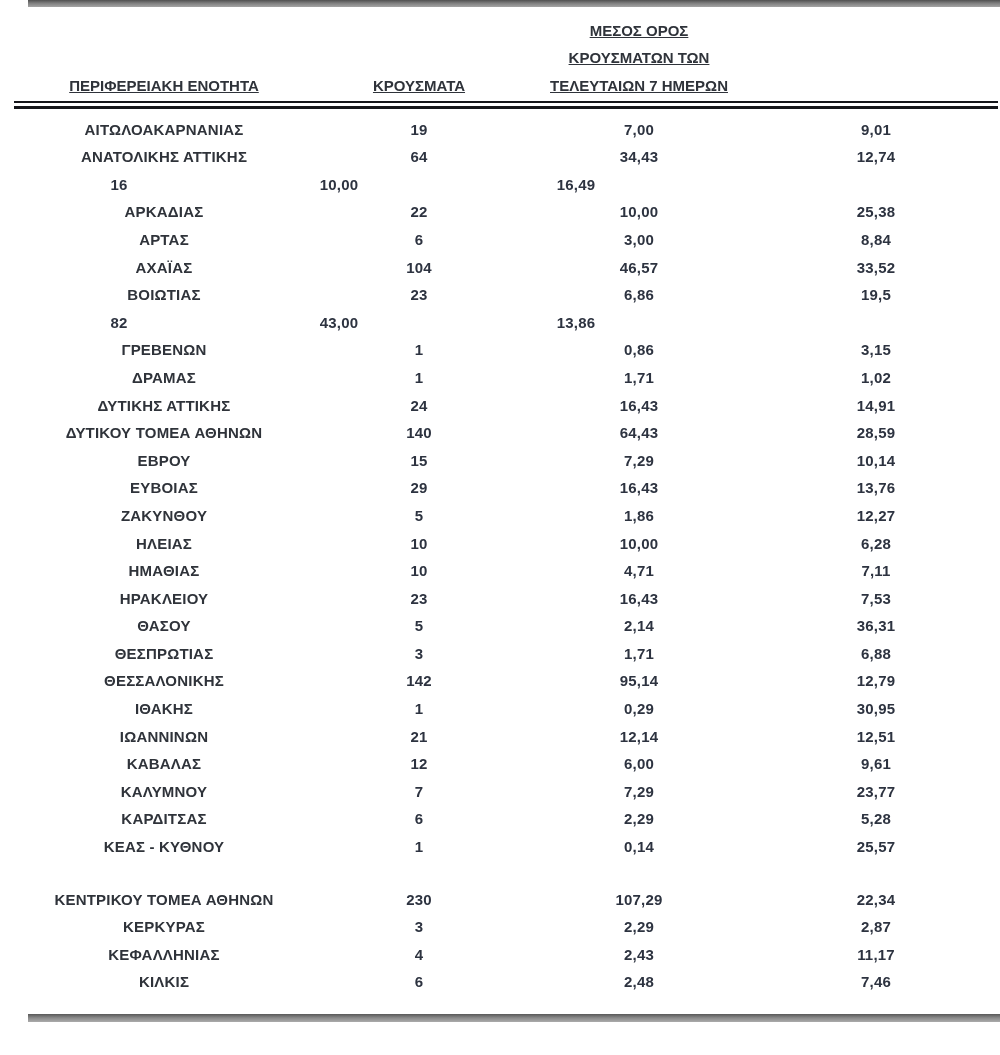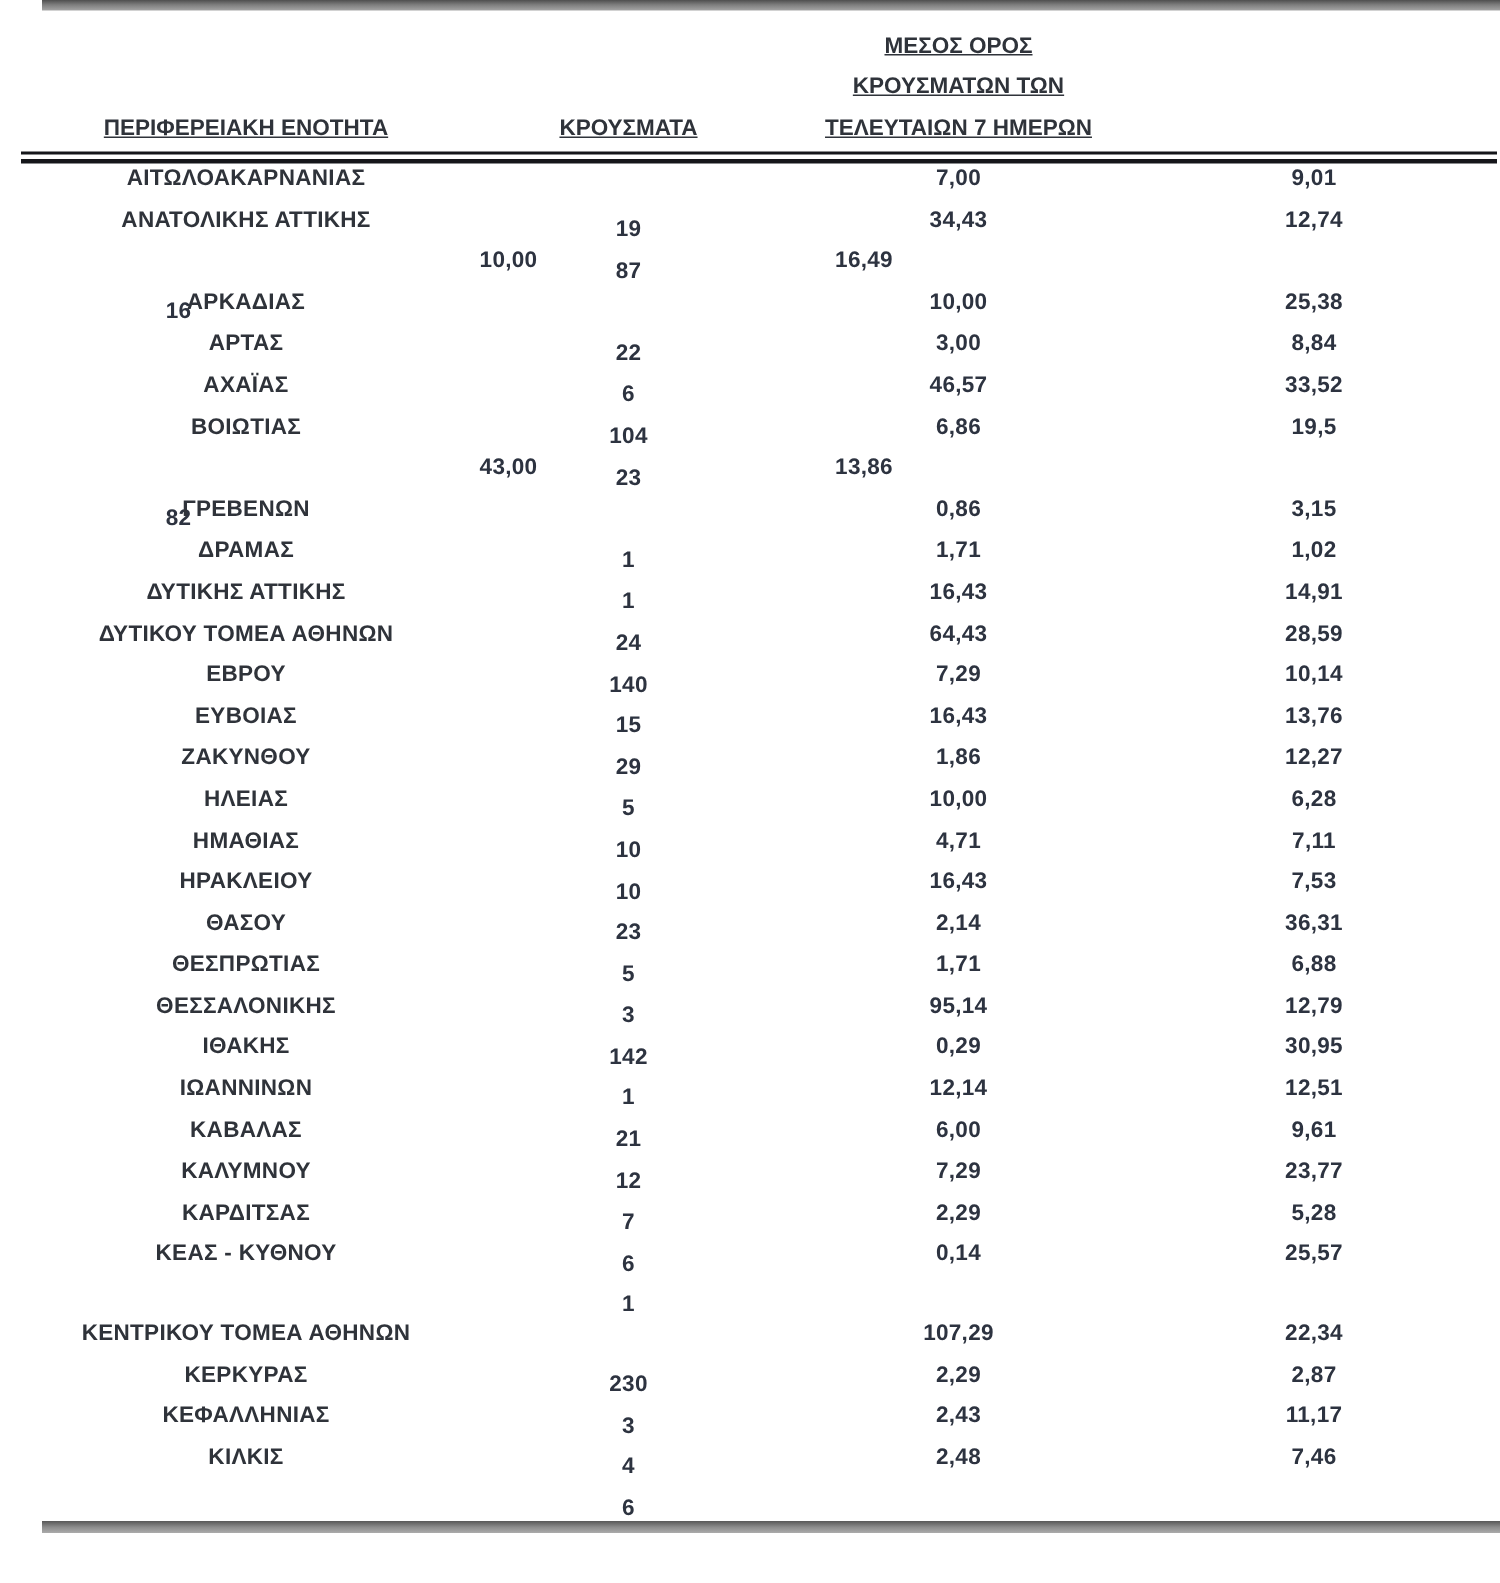--- a/index.html
+++ b/index.html
@@ -31,34 +31,34 @@
     display: flex;
     align-items: flex-end;
     min-height: 92px;
     font-weight: 700;
     font-size: 15px;
     line-height: 27.5px;
   }
   .hline { display: block; text-decoration: underline; }
   .col { text-align: center; }
   .col1 { width: 300px; }
-  .col2 { width: 210px; margin-top: 34px; }
+  .col2 { width: 210px; }
   .col3 { width: 230px; }
   .col4 { width: 244px; }
   .header-rule {
     height: 3px;
     border-top: 2px solid #15161a;
     border-bottom: 3px solid #15161a;
     margin-top: 2px;
   }
   .rows { padding-top: 1px; }
   .row {
     display: flex;
     height: 27.6px;
-    align-items: flex-start;
+    align-items: flex-end;
     font-weight: 700;
     font-size: 15px;
     letter-spacing: 0.2px;
   }
   .row .num { color: #2d3340; }
   .gap-before { margin-top: 25px; }
   .bottom-bar {
     position: absolute;
     left: 28px;
     right: 0;
@@ -92,21 +92,21 @@
 
   <div class="rows">
     <div class="row">
       <div class="col col1">ΑΙΤΩΛΟΑΚΑΡΝΑΝΙΑΣ</div>
       <div class="col col2 num">19</div>
       <div class="col col3 num">7,00</div>
       <div class="col col4 num">9,01</div>
     </div>
       <div class="row">
       <div class="col col1">ΑΝΑΤΟΛΙΚΗΣ ΑΤΤΙΚΗΣ</div>
-      <div class="col col2 num">87</div>
+      <div class="col col2 num">64</div>
       <div class="col col3 num">34,43</div>
       <div class="col col4 num">12,74</div>
     </div>
       <div class="row">
       <div class="col col2 num">16</div>
       <div class="col col3 num">10,00</div>
       <div class="col col4 num">16,49</div>
     </div>
       <div class="row">
       <div class="col col1">ΑΡΚΑΔΙΑΣ</div>

